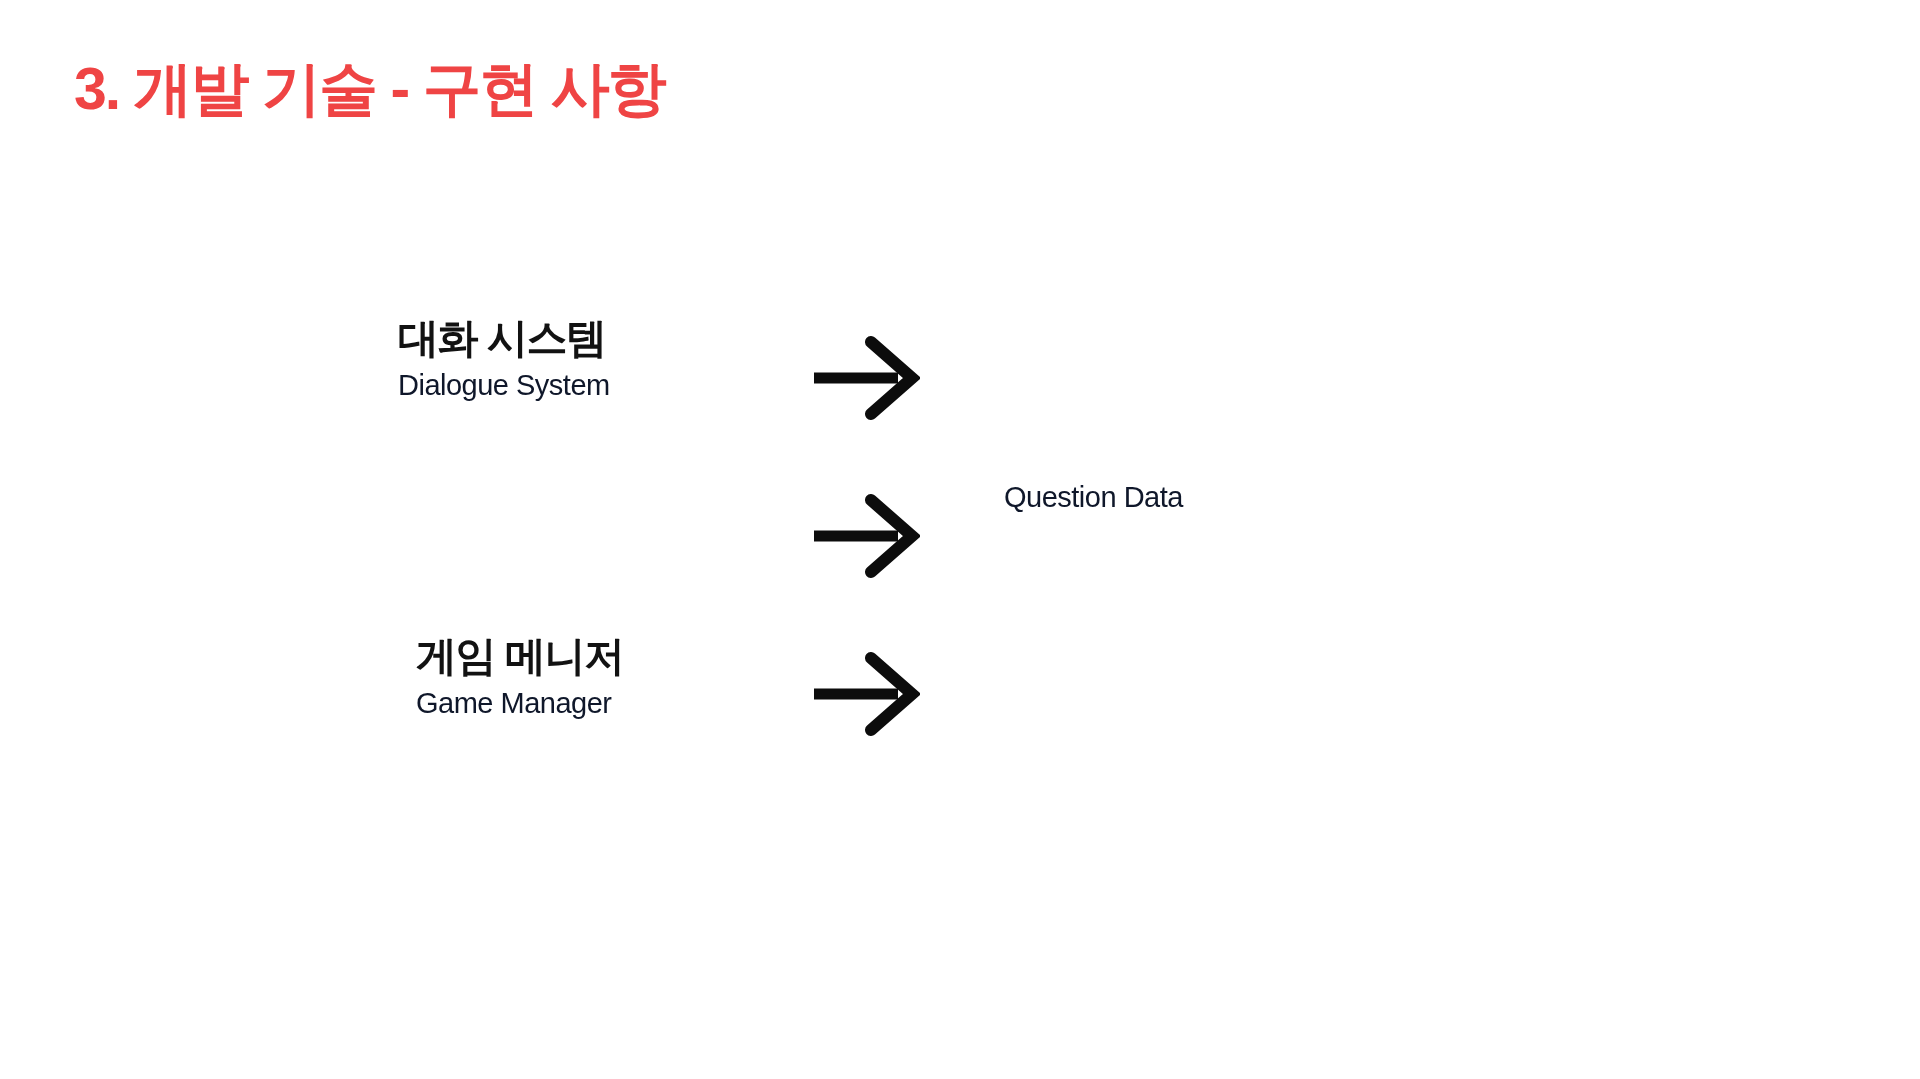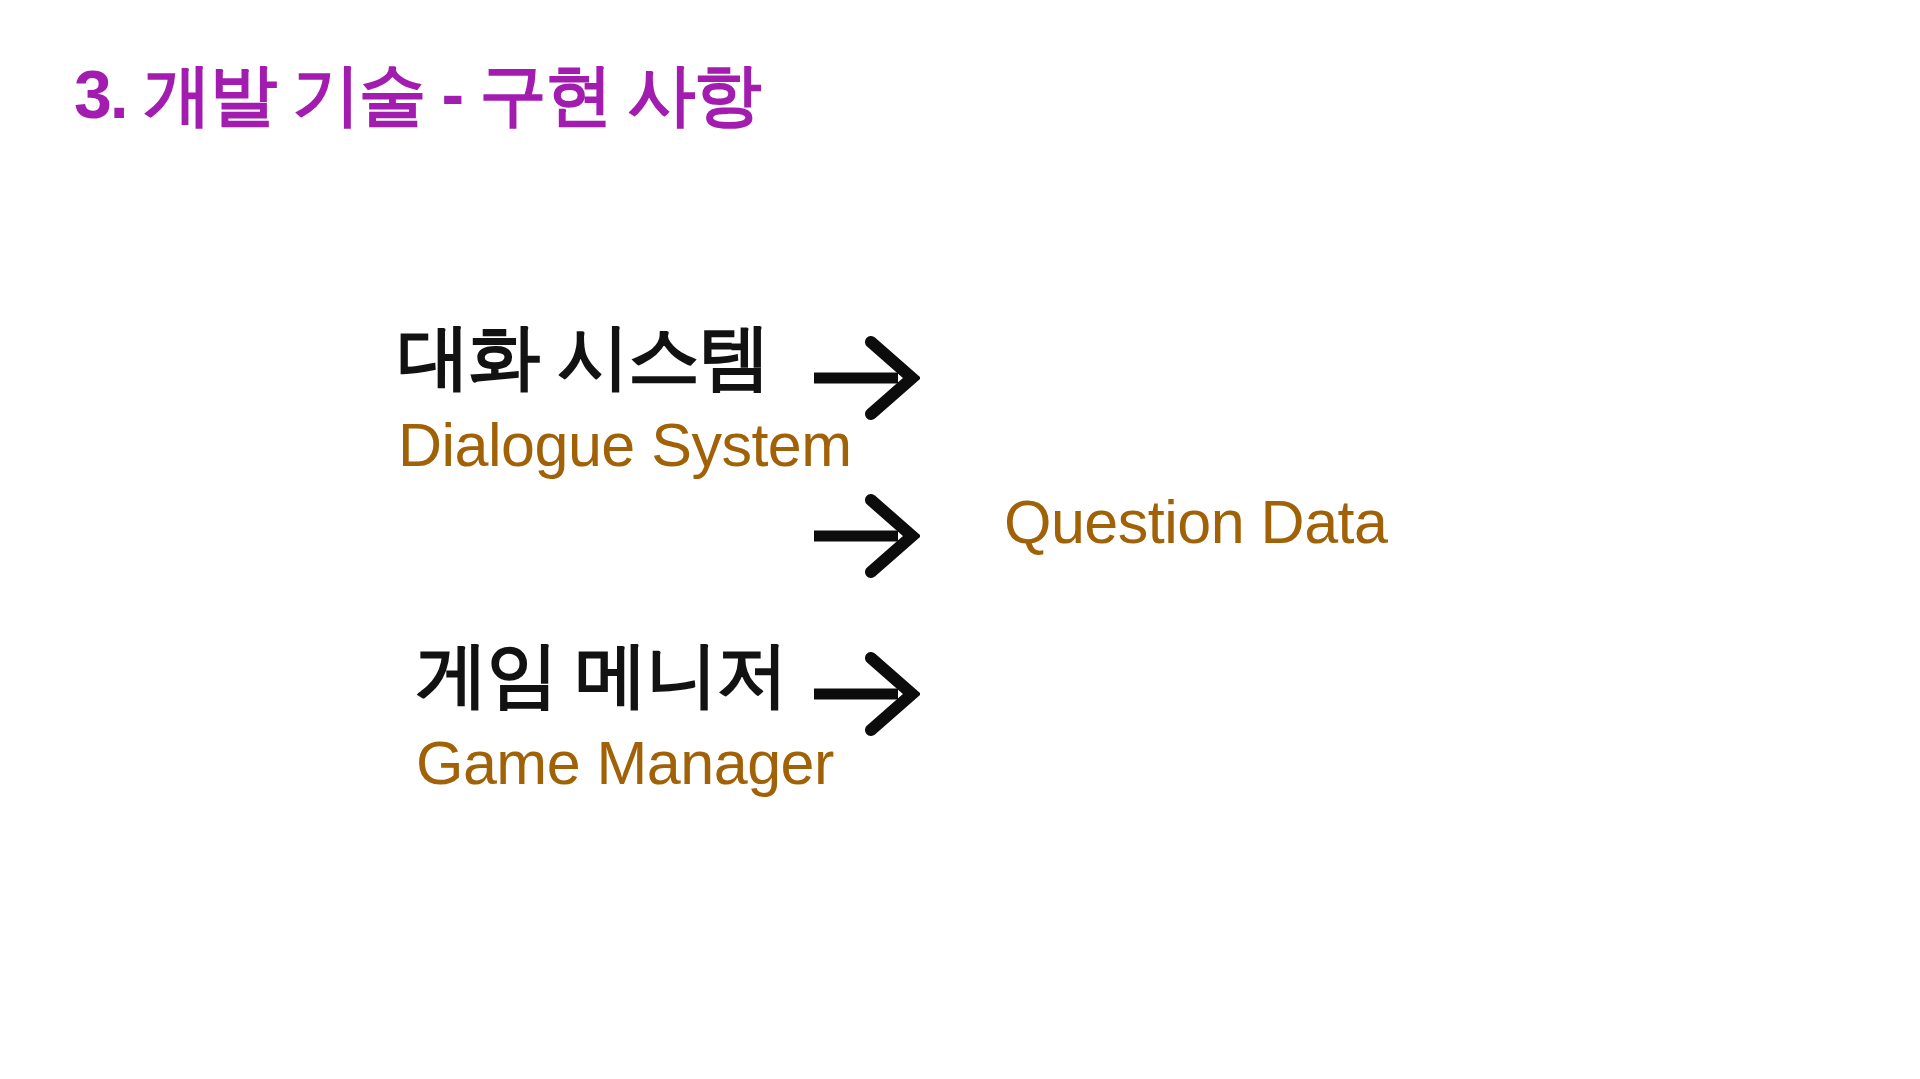--- a/index.html
+++ b/index.html
@@ -12,44 +12,44 @@
     width: 1920px;
     height: 1079px;
     background: #ffffff;
     overflow: hidden;
     font-family: "Liberation Sans", sans-serif;
   }
   .slide-title {
     position: absolute;
     left: 74px;
     top: 50px;
-    font-size: 68px;
+    font-size: 59px;
     font-weight: 700;
-    color: #a21caf;
+    color: #ef4444;
     letter-spacing: -2px;
     white-space: nowrap;
   }
   .item {
     position: absolute;
     white-space: nowrap;
   }
   .label-ko {
-    font-size: 72px;
+    font-size: 41px;
     font-weight: 700;
     color: #121212;
     letter-spacing: -1.5px;
     line-height: 1.12;
   }
   .label-en {
-    font-size: 61px;
+    font-size: 29px;
     font-weight: 500;
-    color: #a16207;
+    color: #0f172a;
     letter-spacing: -0.5px;
     line-height: 1.05;
-    margin-top: 16px;
+    margin-top: 8px;
   }
   .arrow {
     position: absolute;
     width: 108px;
     height: 86px;
   }
   
   .r1-src { left: 398px; top: 316px; }
   .r1-tgt { left: 1004px; top: 316px; }
   .r2-tgt { left: 1004px; top: 474px; }

